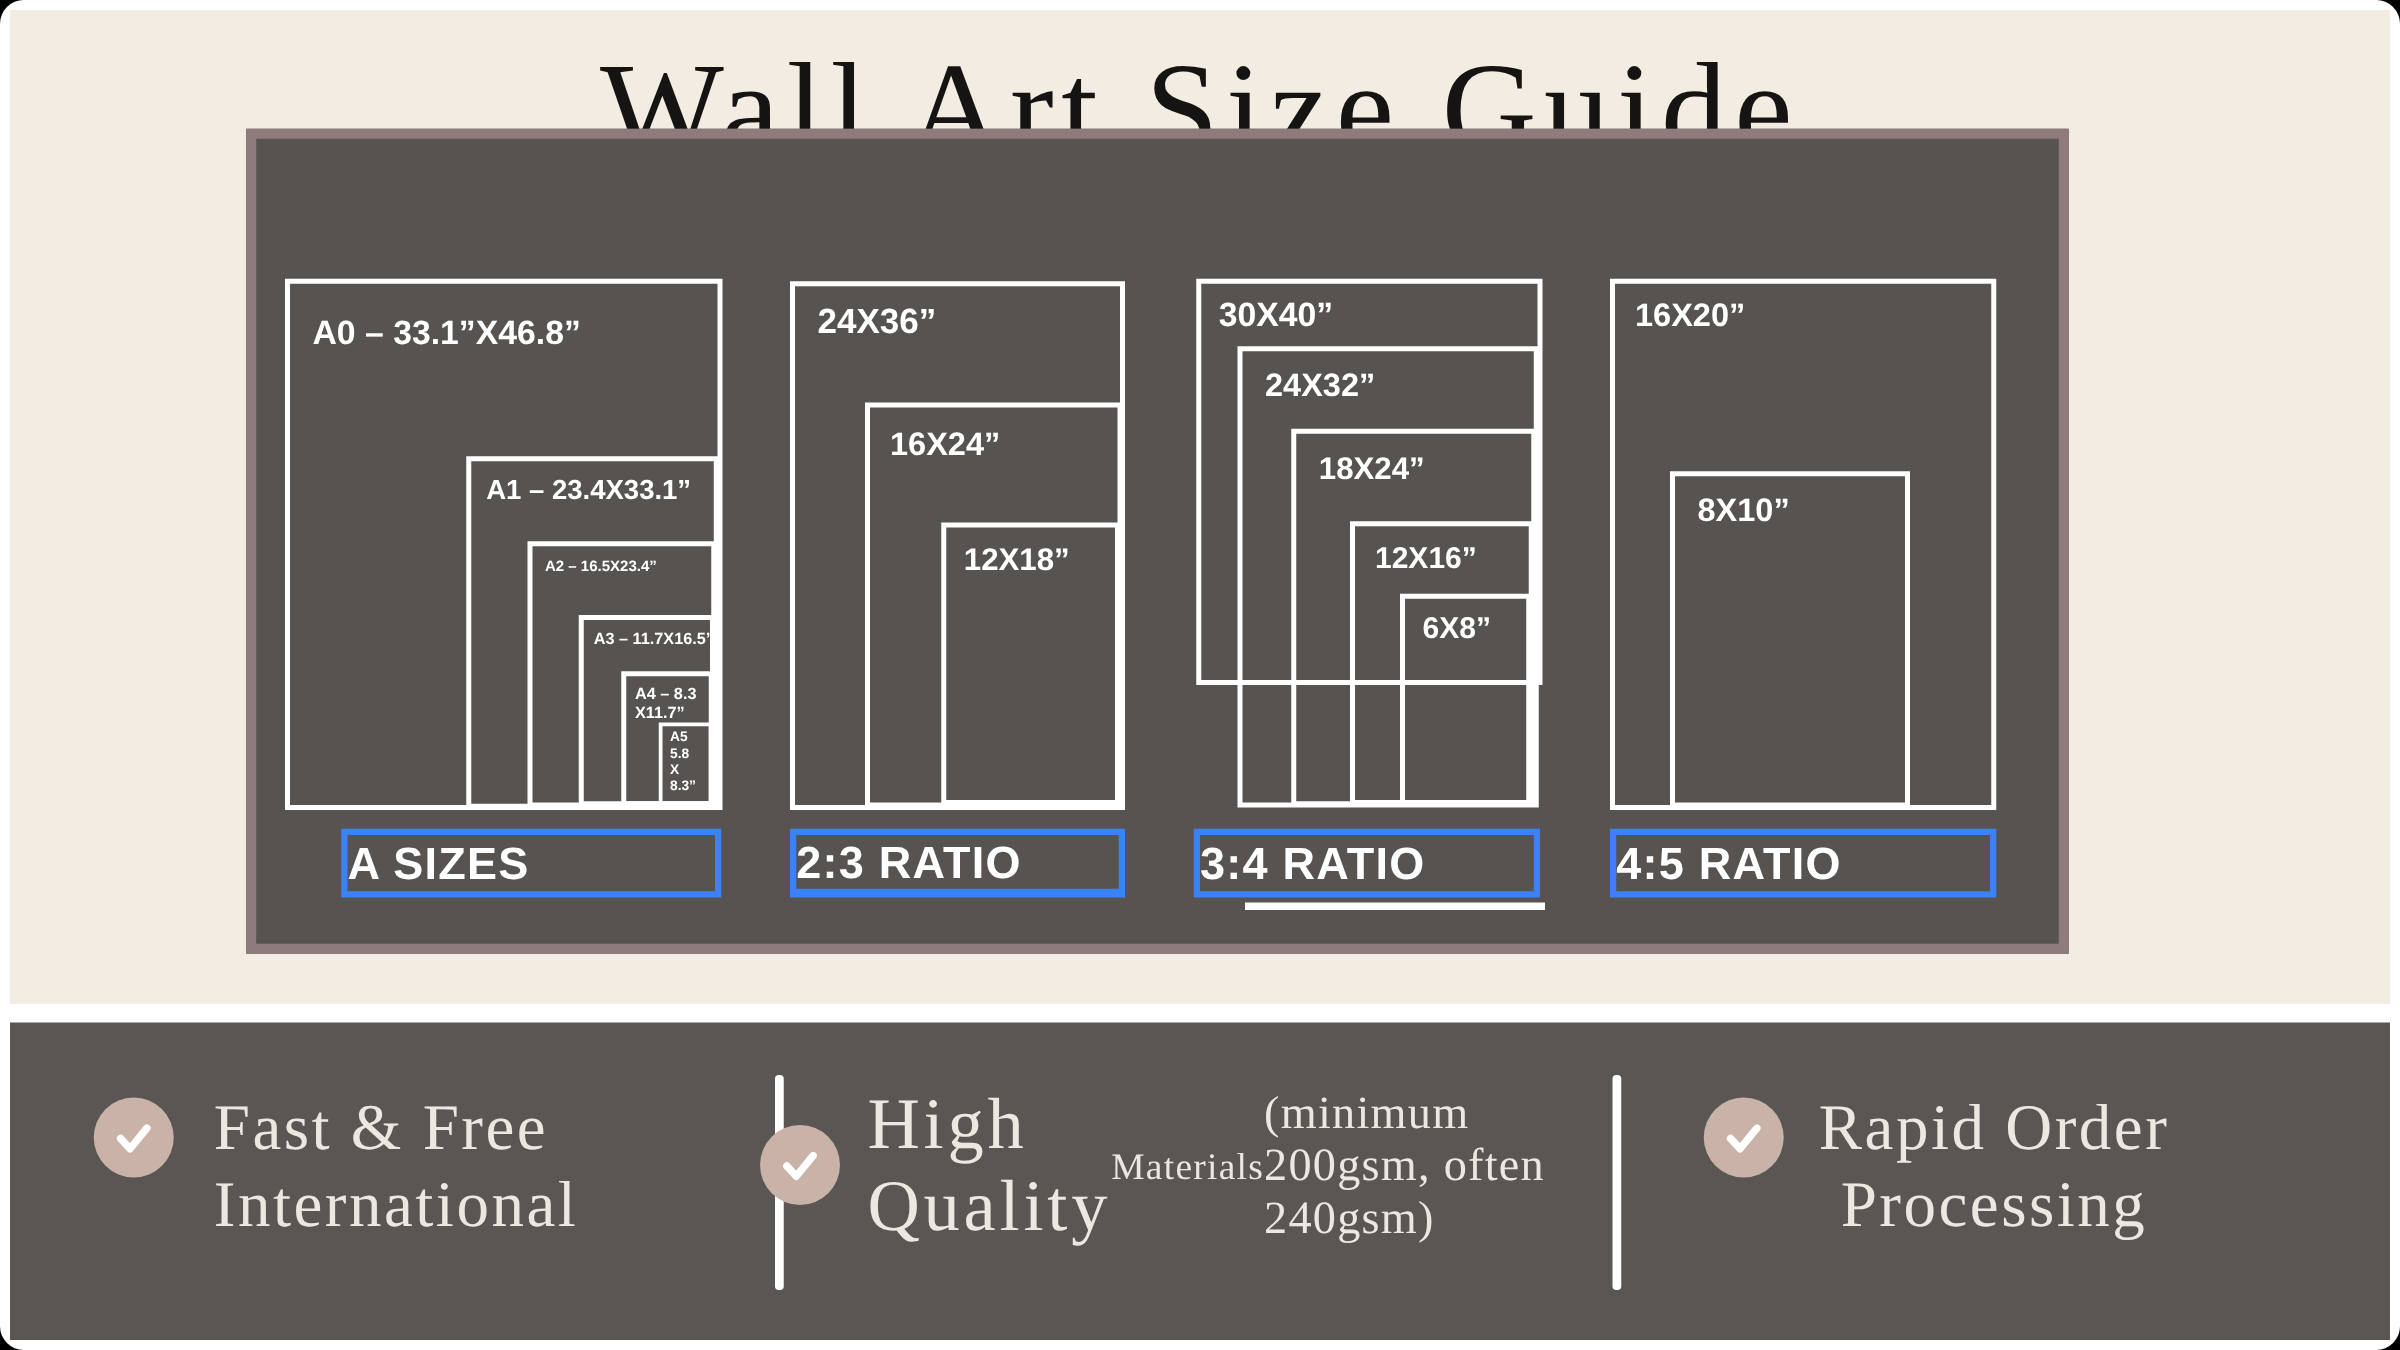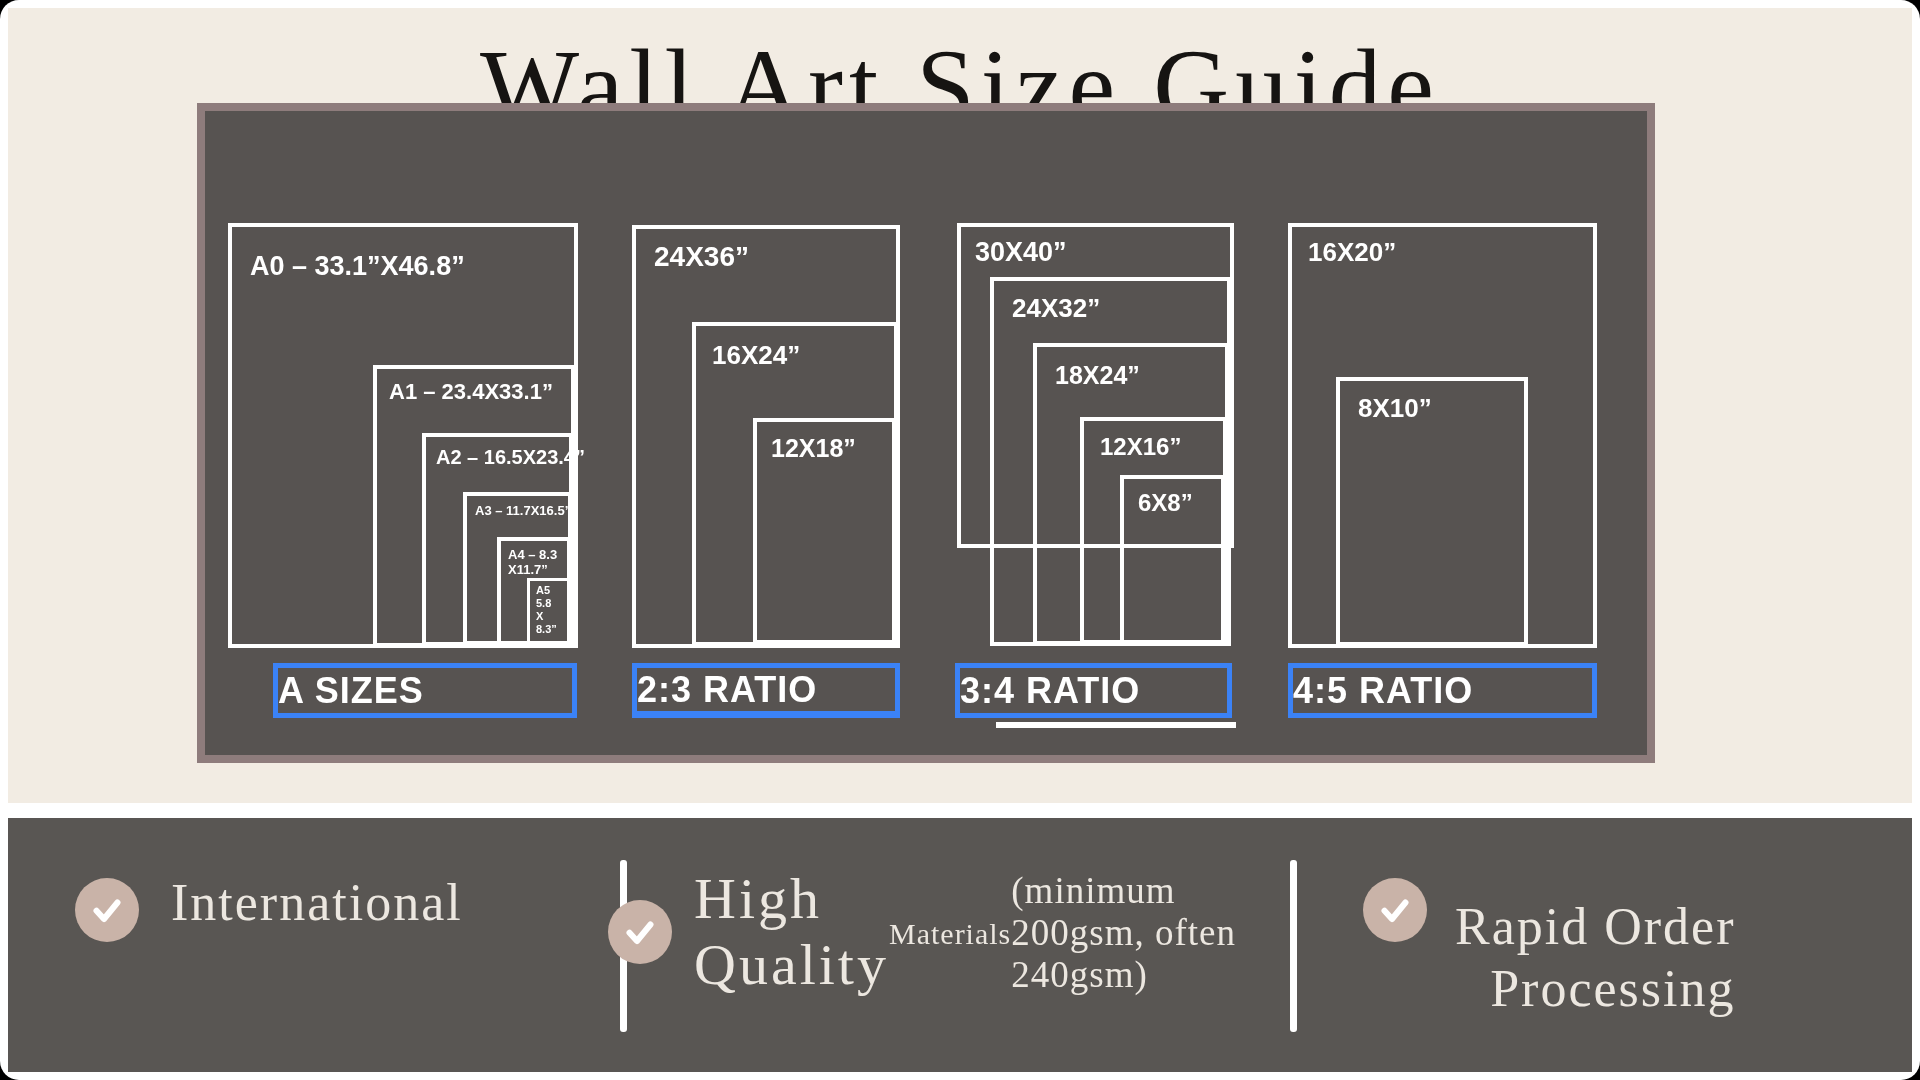--- a/index.html
+++ b/index.html
@@ -45,21 +45,21 @@
 
   <div class="panel">
 
     <div class="szbox" style="left:23px;top:112px;width:350px;height:425px;padding:12px 0 0 18px;">
       <span class="szl" style="font-size:27px;margin-top:12px;">A0 – 33.1”X46.8”</span>
     </div>
     <div class="szbox" style="left:168px;top:254px;width:202px;height:282px;padding:10px 0 0 12px;">
       <span class="szl" style="font-size:22px;">A1 – 23.4X33.1”</span>
     </div>
     <div class="szbox" style="left:217px;top:322px;width:151px;height:213px;padding:9px 0 0 10px;">
-      <span class="szl" style="font-size:20px;">A2 – 16.5X23.4”</span>
+      <span class="szl" style="font-size:12px;">A2 – 16.5X23.4”</span>
     </div>
     <div class="szbox" style="left:258px;top:381px;width:109px;height:153px;padding:7px 0 0 8px;">
       <span class="szl" style="font-size:13px;">A3 – 11.7X16.5”</span>
     </div>
     <div class="szbox" style="left:292px;top:426px;width:74px;height:108px;padding:6px 0 0 7px;">
       <span class="szl" style="font-size:13px;line-height:15px;">A4 – 8.3</span>
       <span class="szl" style="font-size:13px;line-height:15px;">X11.7”</span>
     </div>
     <div class="szbox" style="left:322px;top:467px;width:43px;height:68px;border-width:3px;padding:3px 0 0 6px;">
       <span class="szl" style="font-size:11px;line-height:13px;">A5</span>
@@ -118,20 +118,21 @@
 
   <div class="footer">
 
     <div class="feature" style="left:67px;top:54px;gap:32px;">
       <div class="circle" style="margin-top:6px;">
         <svg width="36" height="36" viewBox="0 0 24 24">
           <path d="M5 12.5 L10 18 L19 7" fill="none" stroke="#ffffff" stroke-width="4" stroke-linecap="round" stroke-linejoin="round"></path>
         </svg>
       </div>
       <div class="ftext" style="text-align:left;">
+        <div>Fast &amp; Free</div>
         <div>International</div>
       </div>
     </div>
 
     <div class="vdiv" style="left:612px;"></div>
 
     <div class="feature f2col" style="left:600px;top:48px;width:660px;">
       <div class="f2row">
         <div class="circle">
           <svg width="36" height="36" viewBox="0 0 24 24">
@@ -145,21 +146,21 @@
     </div>
 
     <div class="vdiv" style="left:1282px;"></div>
 
     <div class="feature" style="left:1355px;top:54px;gap:28px;">
       <div class="circle" style="margin-top:6px;">
         <svg width="36" height="36" viewBox="0 0 24 24">
           <path d="M5 12.5 L10 18 L19 7" fill="none" stroke="#ffffff" stroke-width="4" stroke-linecap="round" stroke-linejoin="round"></path>
         </svg>
       </div>
-      <div class="ftext" style="text-align:right;margin-top:24px;">
+      <div class="ftext" style="text-align:center;">
         <div>Rapid Order</div>
         <div>Processing</div>
       </div>
     </div>
 
   </div>
 
 </div>
 
 </body></html>

